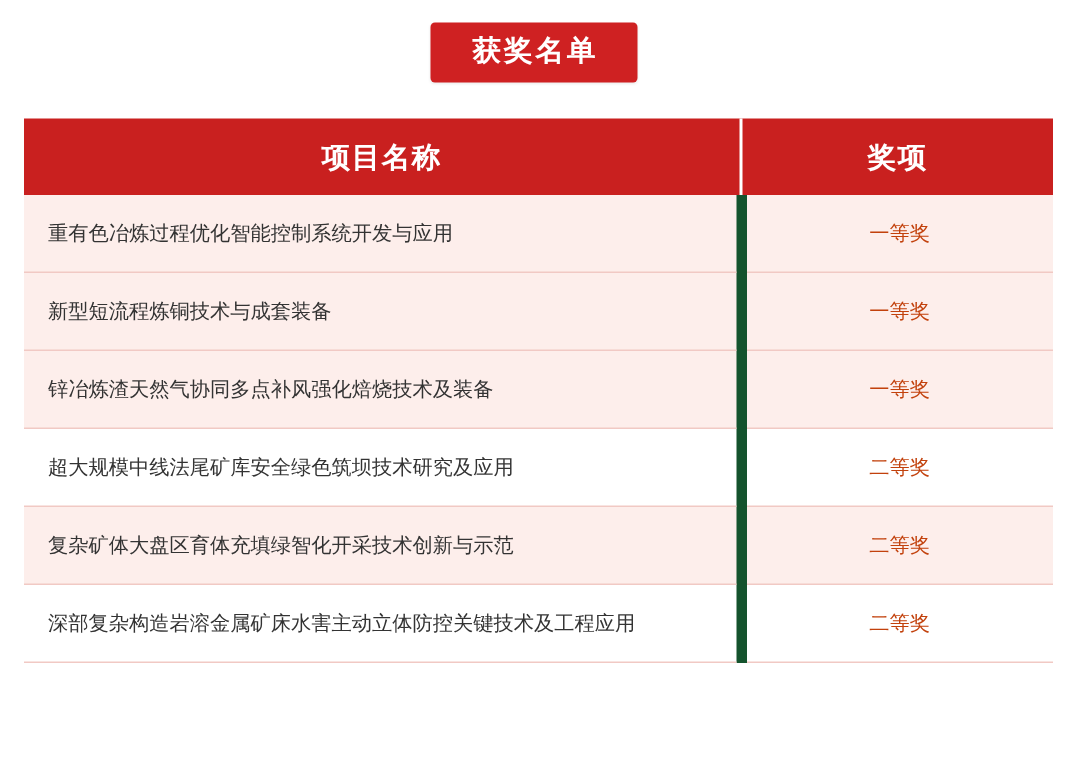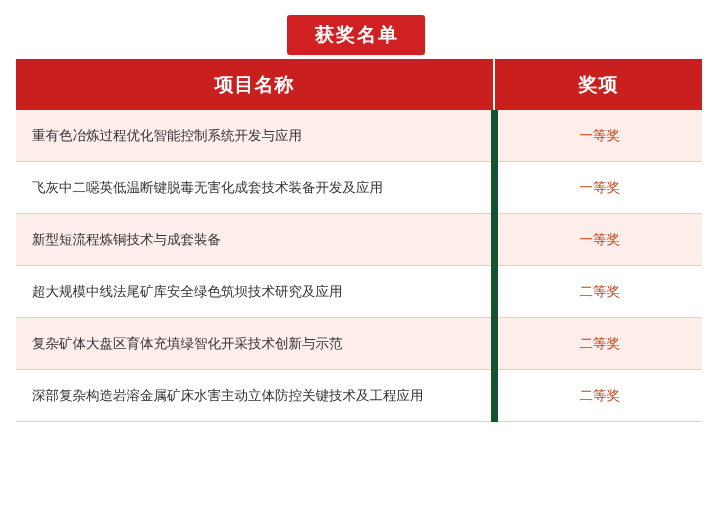--- a/index.html
+++ b/index.html
@@ -18,21 +18,21 @@
     width: 712px;
     height: 522px;
     box-sizing: border-box;
     padding: 0;
   }
   .badge-wrap {
     display: flex;
     justify-content: center;
     align-items: center;
     padding-top: 15px;
-    padding-bottom: 4px;
+    padding-bottom: 24px;
   }
   .badge {
     background: #cf2122;
     color: #ffffff;
     font-size: 19px;
     font-weight: bold;
     letter-spacing: 2px;
     padding: 10px 26px 11px 28px;
     border-radius: 3px;
     line-height: 1;
@@ -106,26 +106,26 @@
         <tr>
           <th class="col-name">项目名称</th>
           <th class="col-award">奖项</th>
         </tr>
       </thead>
       <tbody>
         <tr class="row-odd">
           <td class="cell-name">重有色冶炼过程优化智能控制系统开发与应用</td>
           <td class="cell-award">一等奖</td>
         </tr>
-        <tr class="row-even">
-          <td class="cell-name">飞灰中二噁英低温断键脱毒无害化成套技术装备开发及应用</td>
+        <tr class="row-odd">
+          <td class="cell-name">新型短流程炼铜技术与成套装备</td>
           <td class="cell-award">一等奖</td>
         </tr>
         <tr class="row-odd">
-          <td class="cell-name">新型短流程炼铜技术与成套装备</td>
+          <td class="cell-name">锌冶炼渣天然气协同多点补风强化焙烧技术及装备</td>
           <td class="cell-award">一等奖</td>
         </tr>
         <tr class="row-even">
           <td class="cell-name">超大规模中线法尾矿库安全绿色筑坝技术研究及应用</td>
           <td class="cell-award">二等奖</td>
         </tr>
         <tr class="row-odd">
           <td class="cell-name">复杂矿体大盘区育体充填绿智化开采技术创新与示范</td>
           <td class="cell-award">二等奖</td>
         </tr>

